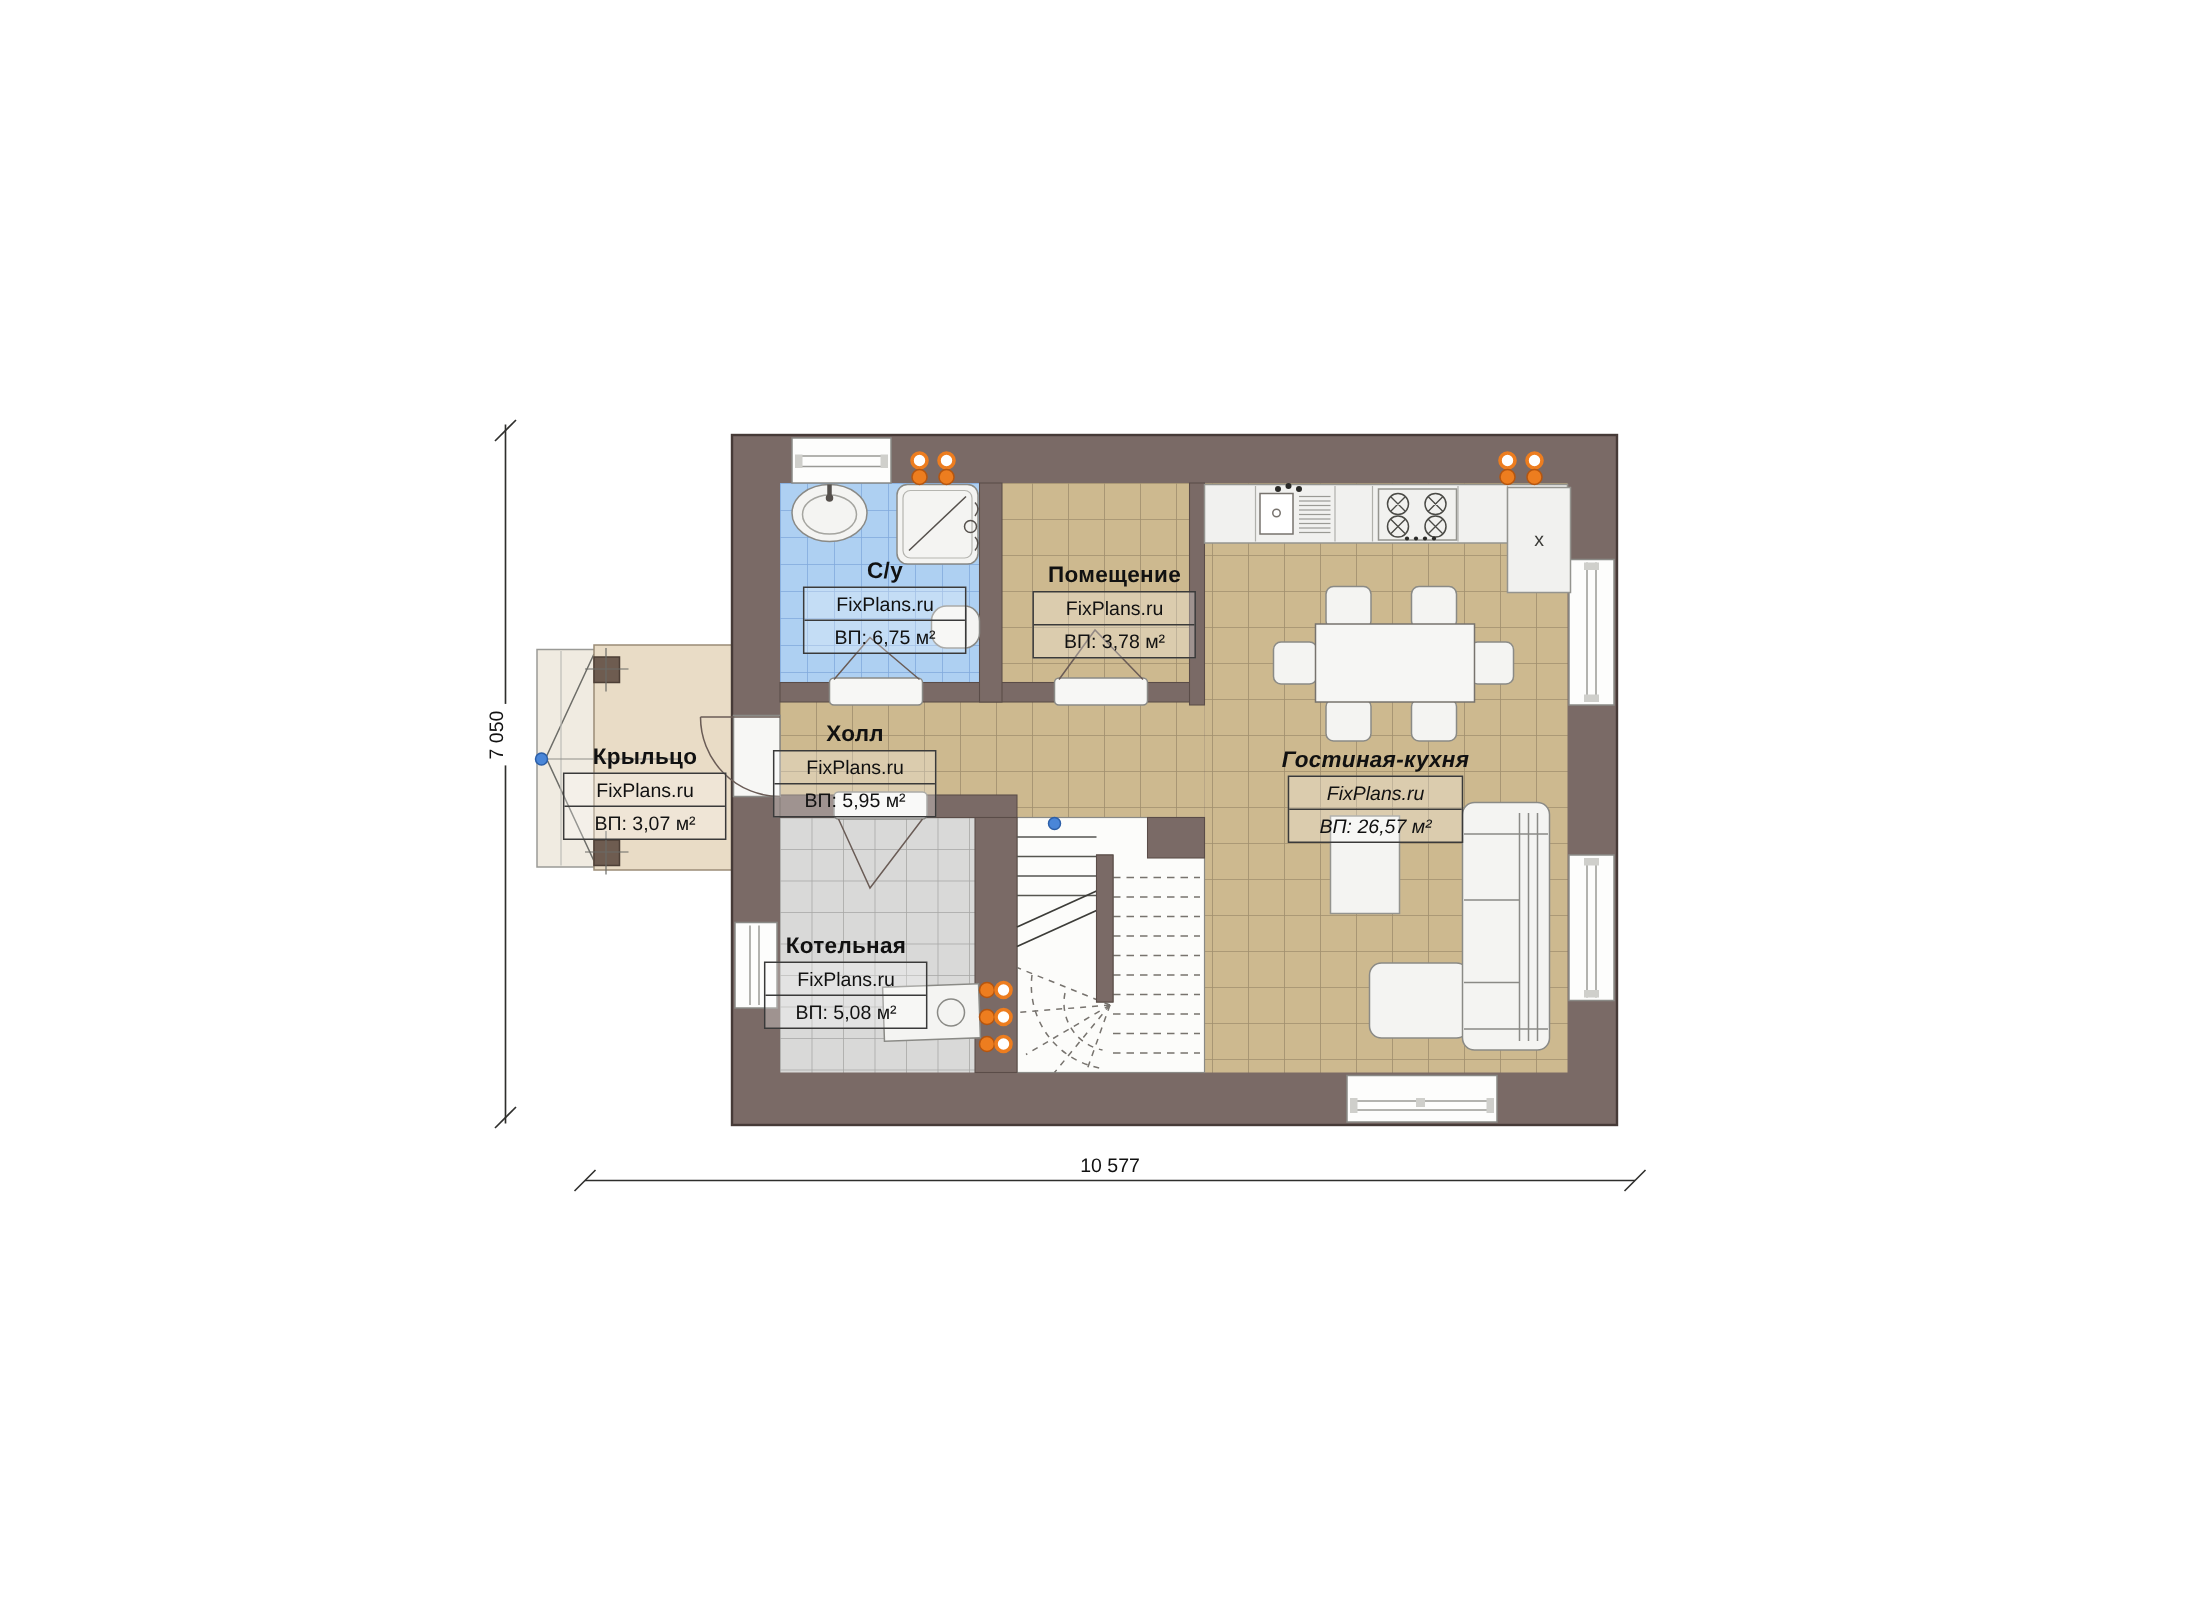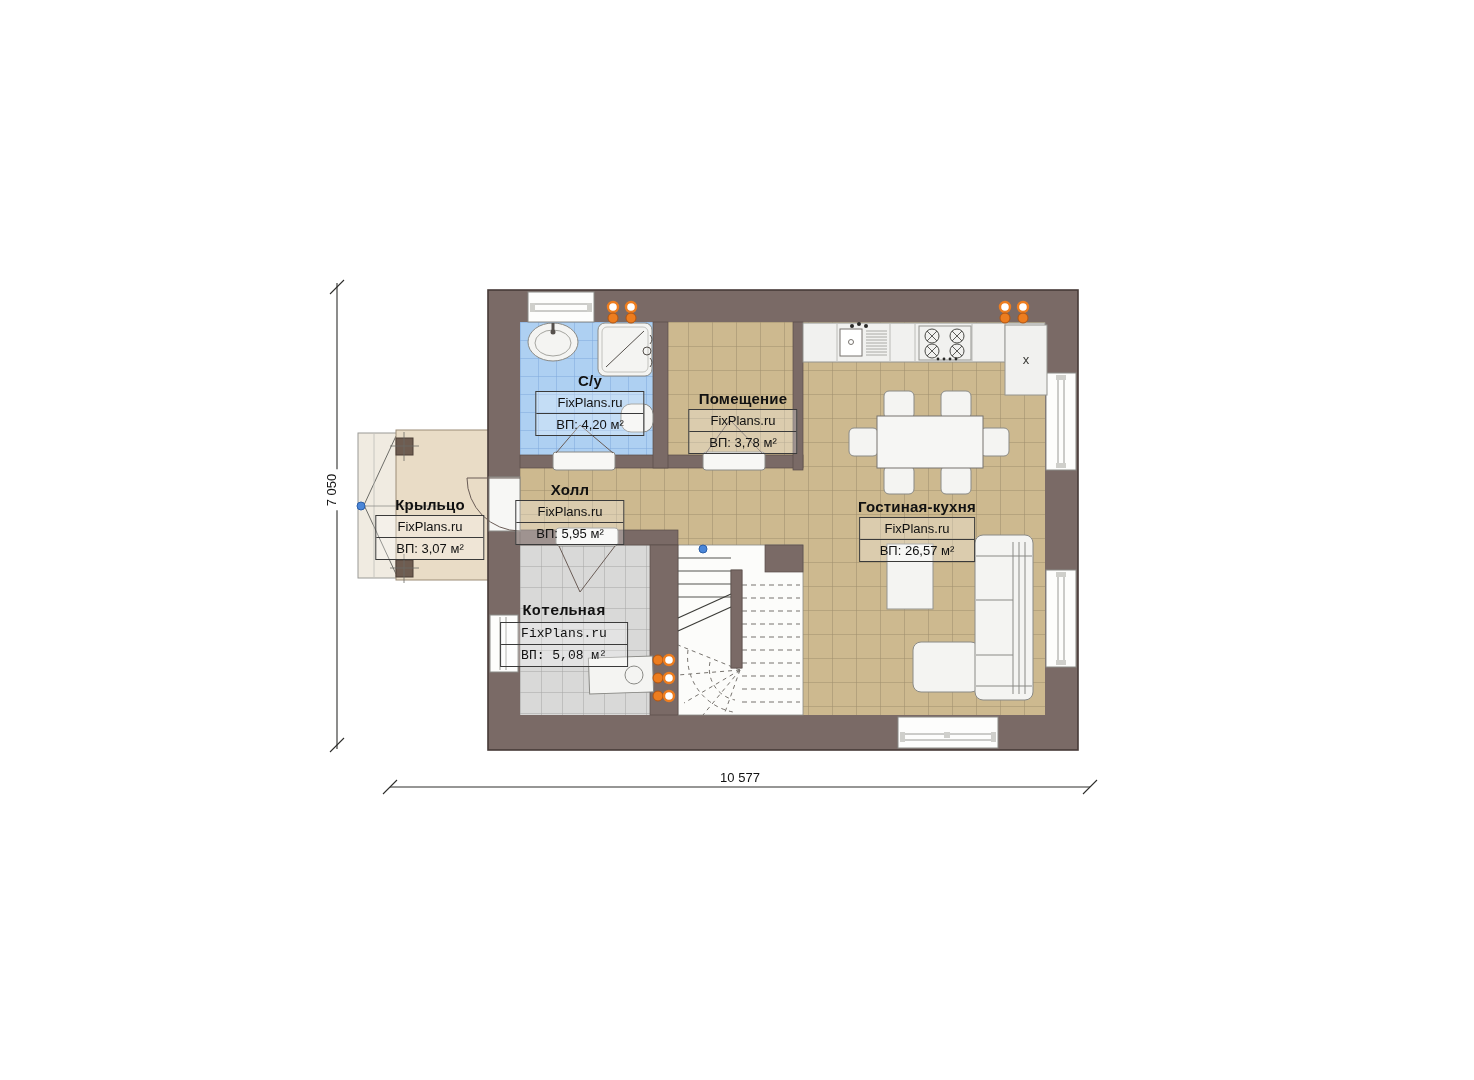--- a/index.html
+++ b/index.html
@@ -295,25 +295,25 @@
     <line x1="390" y1="787" x2="1090" y2="787"></line>
     <line x1="383" y1="794" x2="397" y2="780"></line>
     <line x1="1083" y1="794" x2="1097" y2="780"></line>
   </g>
 </svg>
 
 <div class="room-label" style="left:590px;top:372px;">
   <div class="room-name">С/у</div>
   <div class="room-box">
     <div class="row">FixPlans.ru</div>
-    <div class="row">ВП: 4,20 м²</div>
-  </div>
-</div>
-
-<div class="room-label" style="left:743px;top:390px;">
+    <div class="row">ВП: 6,75 м²</div>
+  </div>
+</div>
+
+<div class="room-label" style="left:743px;top:375px;">
   <div class="room-name">Помещение</div>
   <div class="room-box">
     <div class="row">FixPlans.ru</div>
     <div class="row">ВП: 3,78 м²</div>
   </div>
 </div>
 
 <div class="room-label" style="left:430px;top:496px;">
   <div class="room-name">Крыльцо</div>
   <div class="room-box">
@@ -323,29 +323,29 @@
 </div>
 
 <div class="room-label" style="left:570px;top:481px;">
   <div class="room-name">Холл</div>
   <div class="room-box">
     <div class="row">FixPlans.ru</div>
     <div class="row">ВП: 5,95 м²</div>
   </div>
 </div>
 
-<div class="room-label" style="left:564px;top:603px;font-family:Liberation Mono, monospace;">
+<div class="room-label" style="left:564px;top:622px;">
   <div class="room-name">Котельная</div>
   <div class="room-box">
     <div class="row">FixPlans.ru</div>
     <div class="row">ВП: 5,08 м²</div>
   </div>
 </div>
 
-<div class="room-label" style="left:917px;top:498px;">
+<div class="room-label" style="left:917px;top:498px;font-style:italic;">
   <div class="room-name">Гостиная-кухня</div>
   <div class="room-box">
     <div class="row">FixPlans.ru</div>
     <div class="row">ВП: 26,57 м²</div>
   </div>
 </div>
 
 <div class="dim-label vertical" style="left:331px;top:490px;">7 050</div>
 <div class="dim-label" style="left:740px;top:777px;">10 577</div>
 

